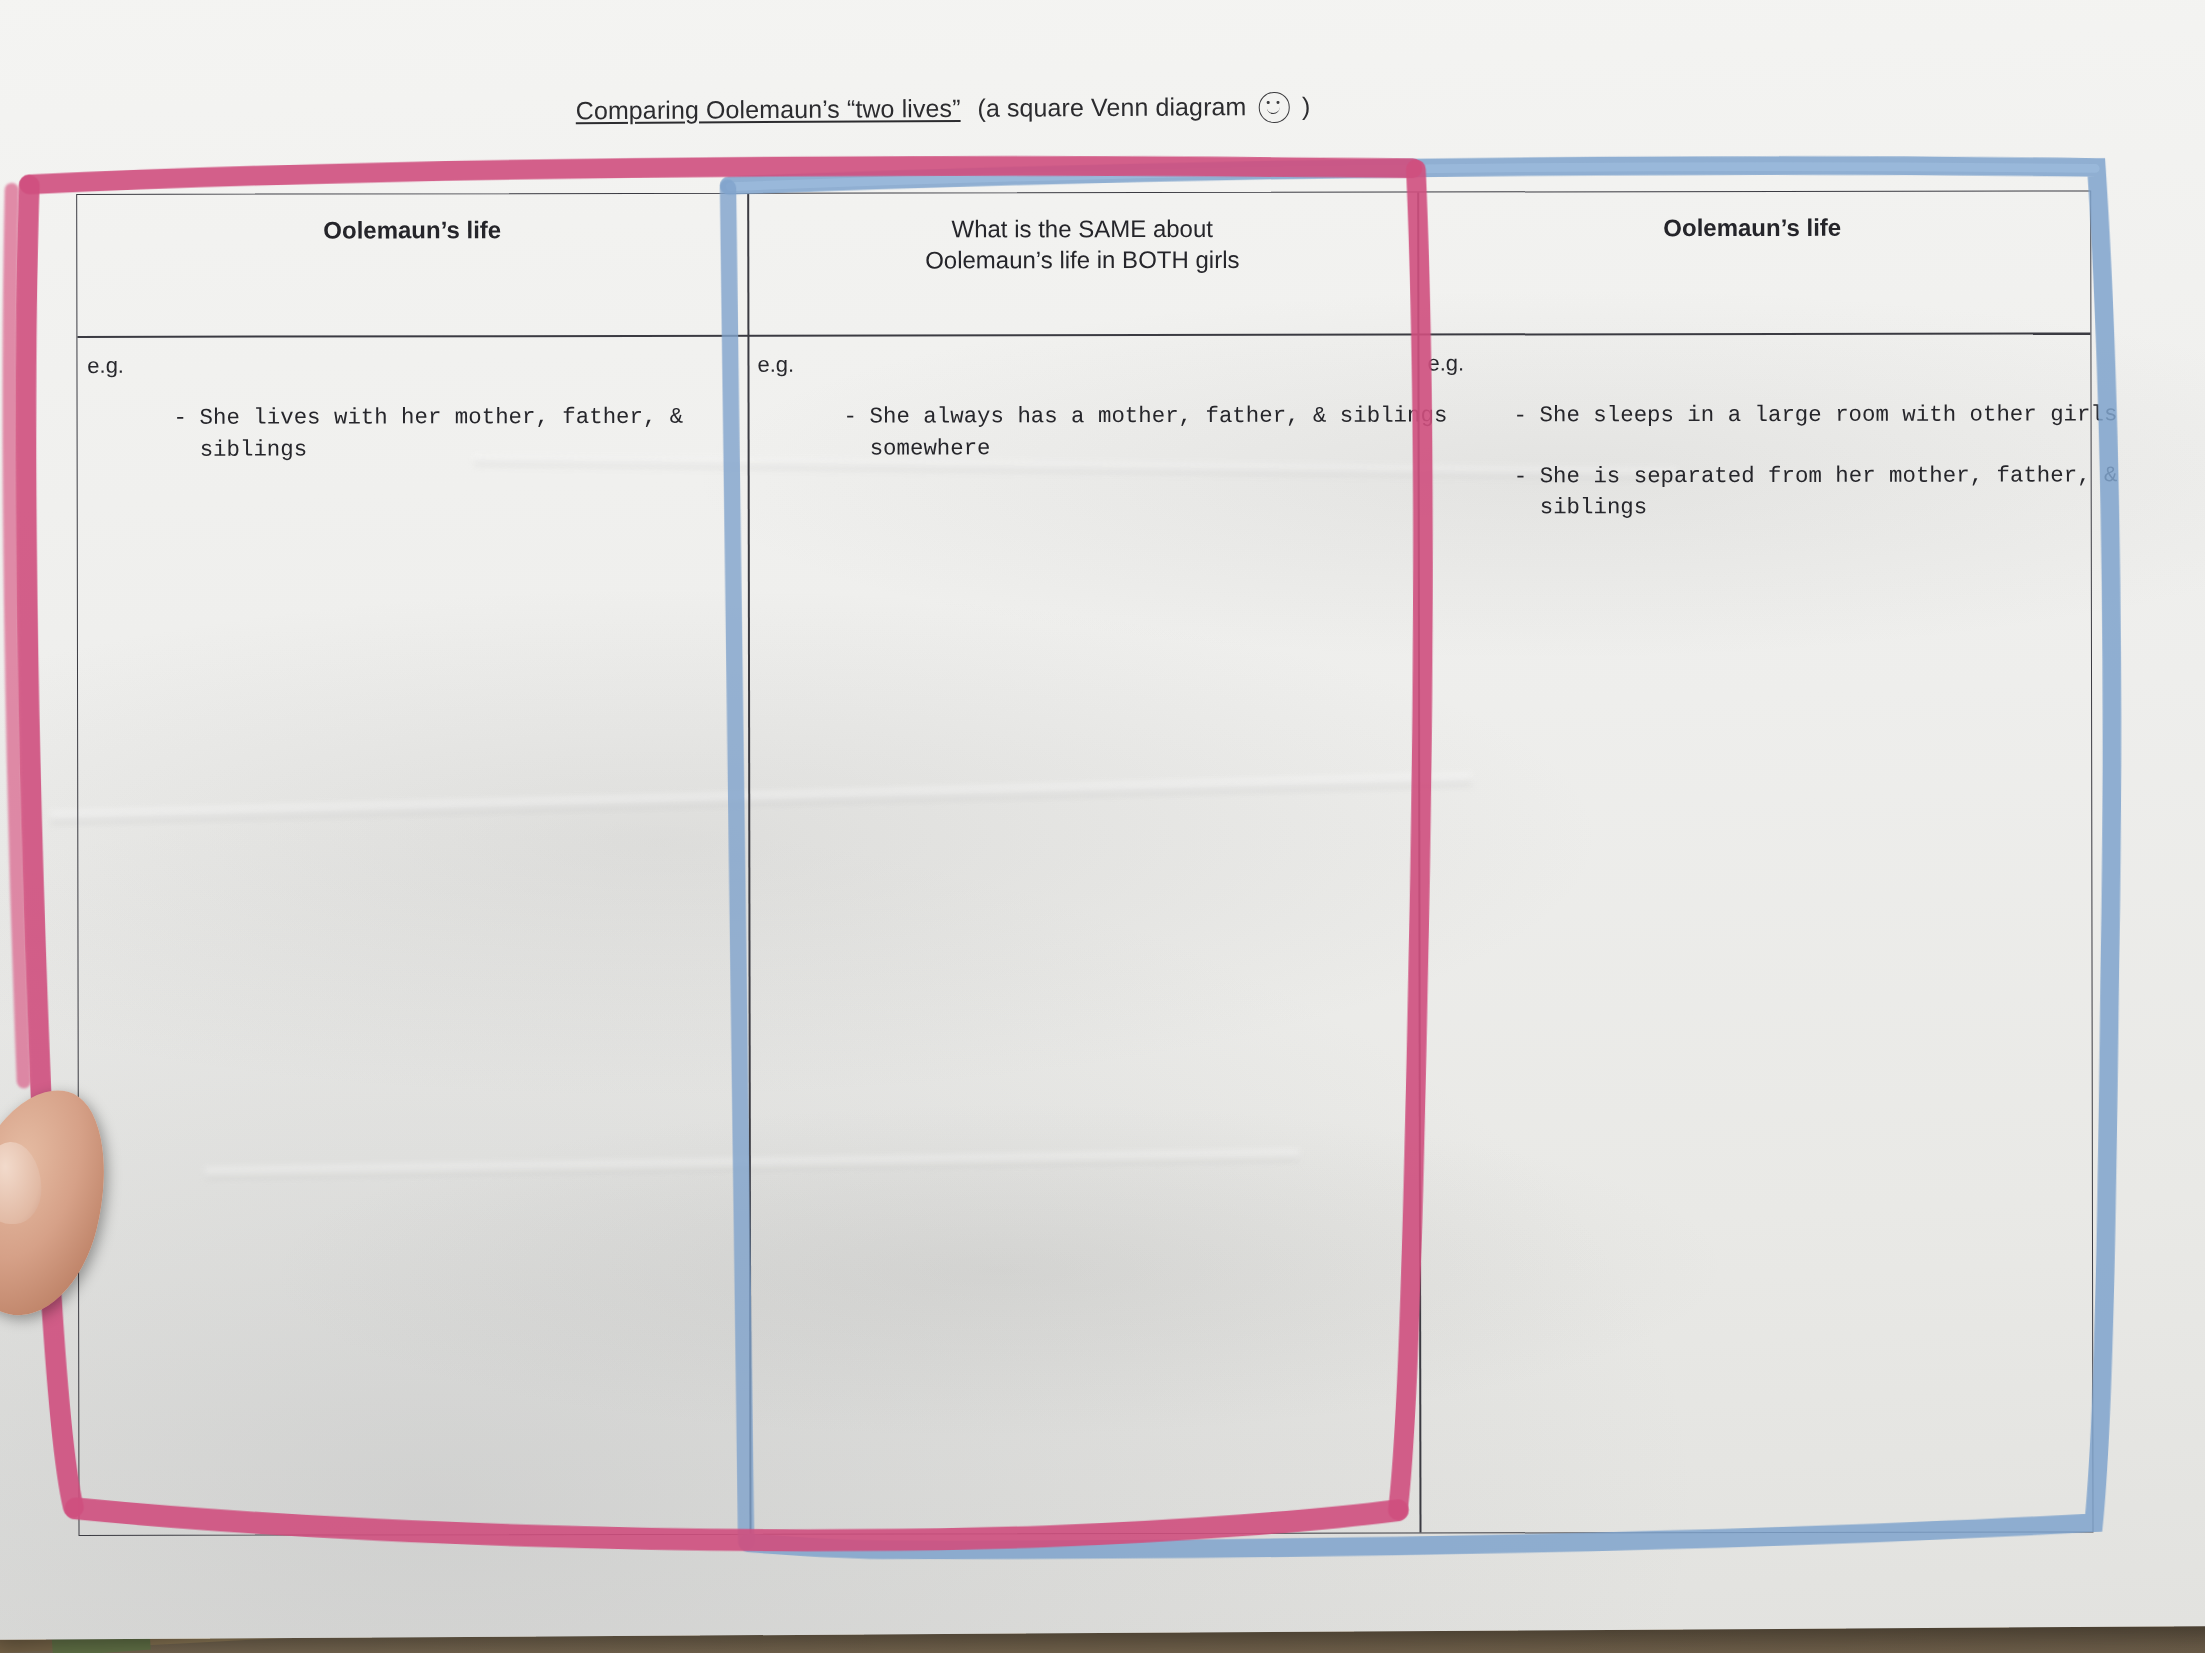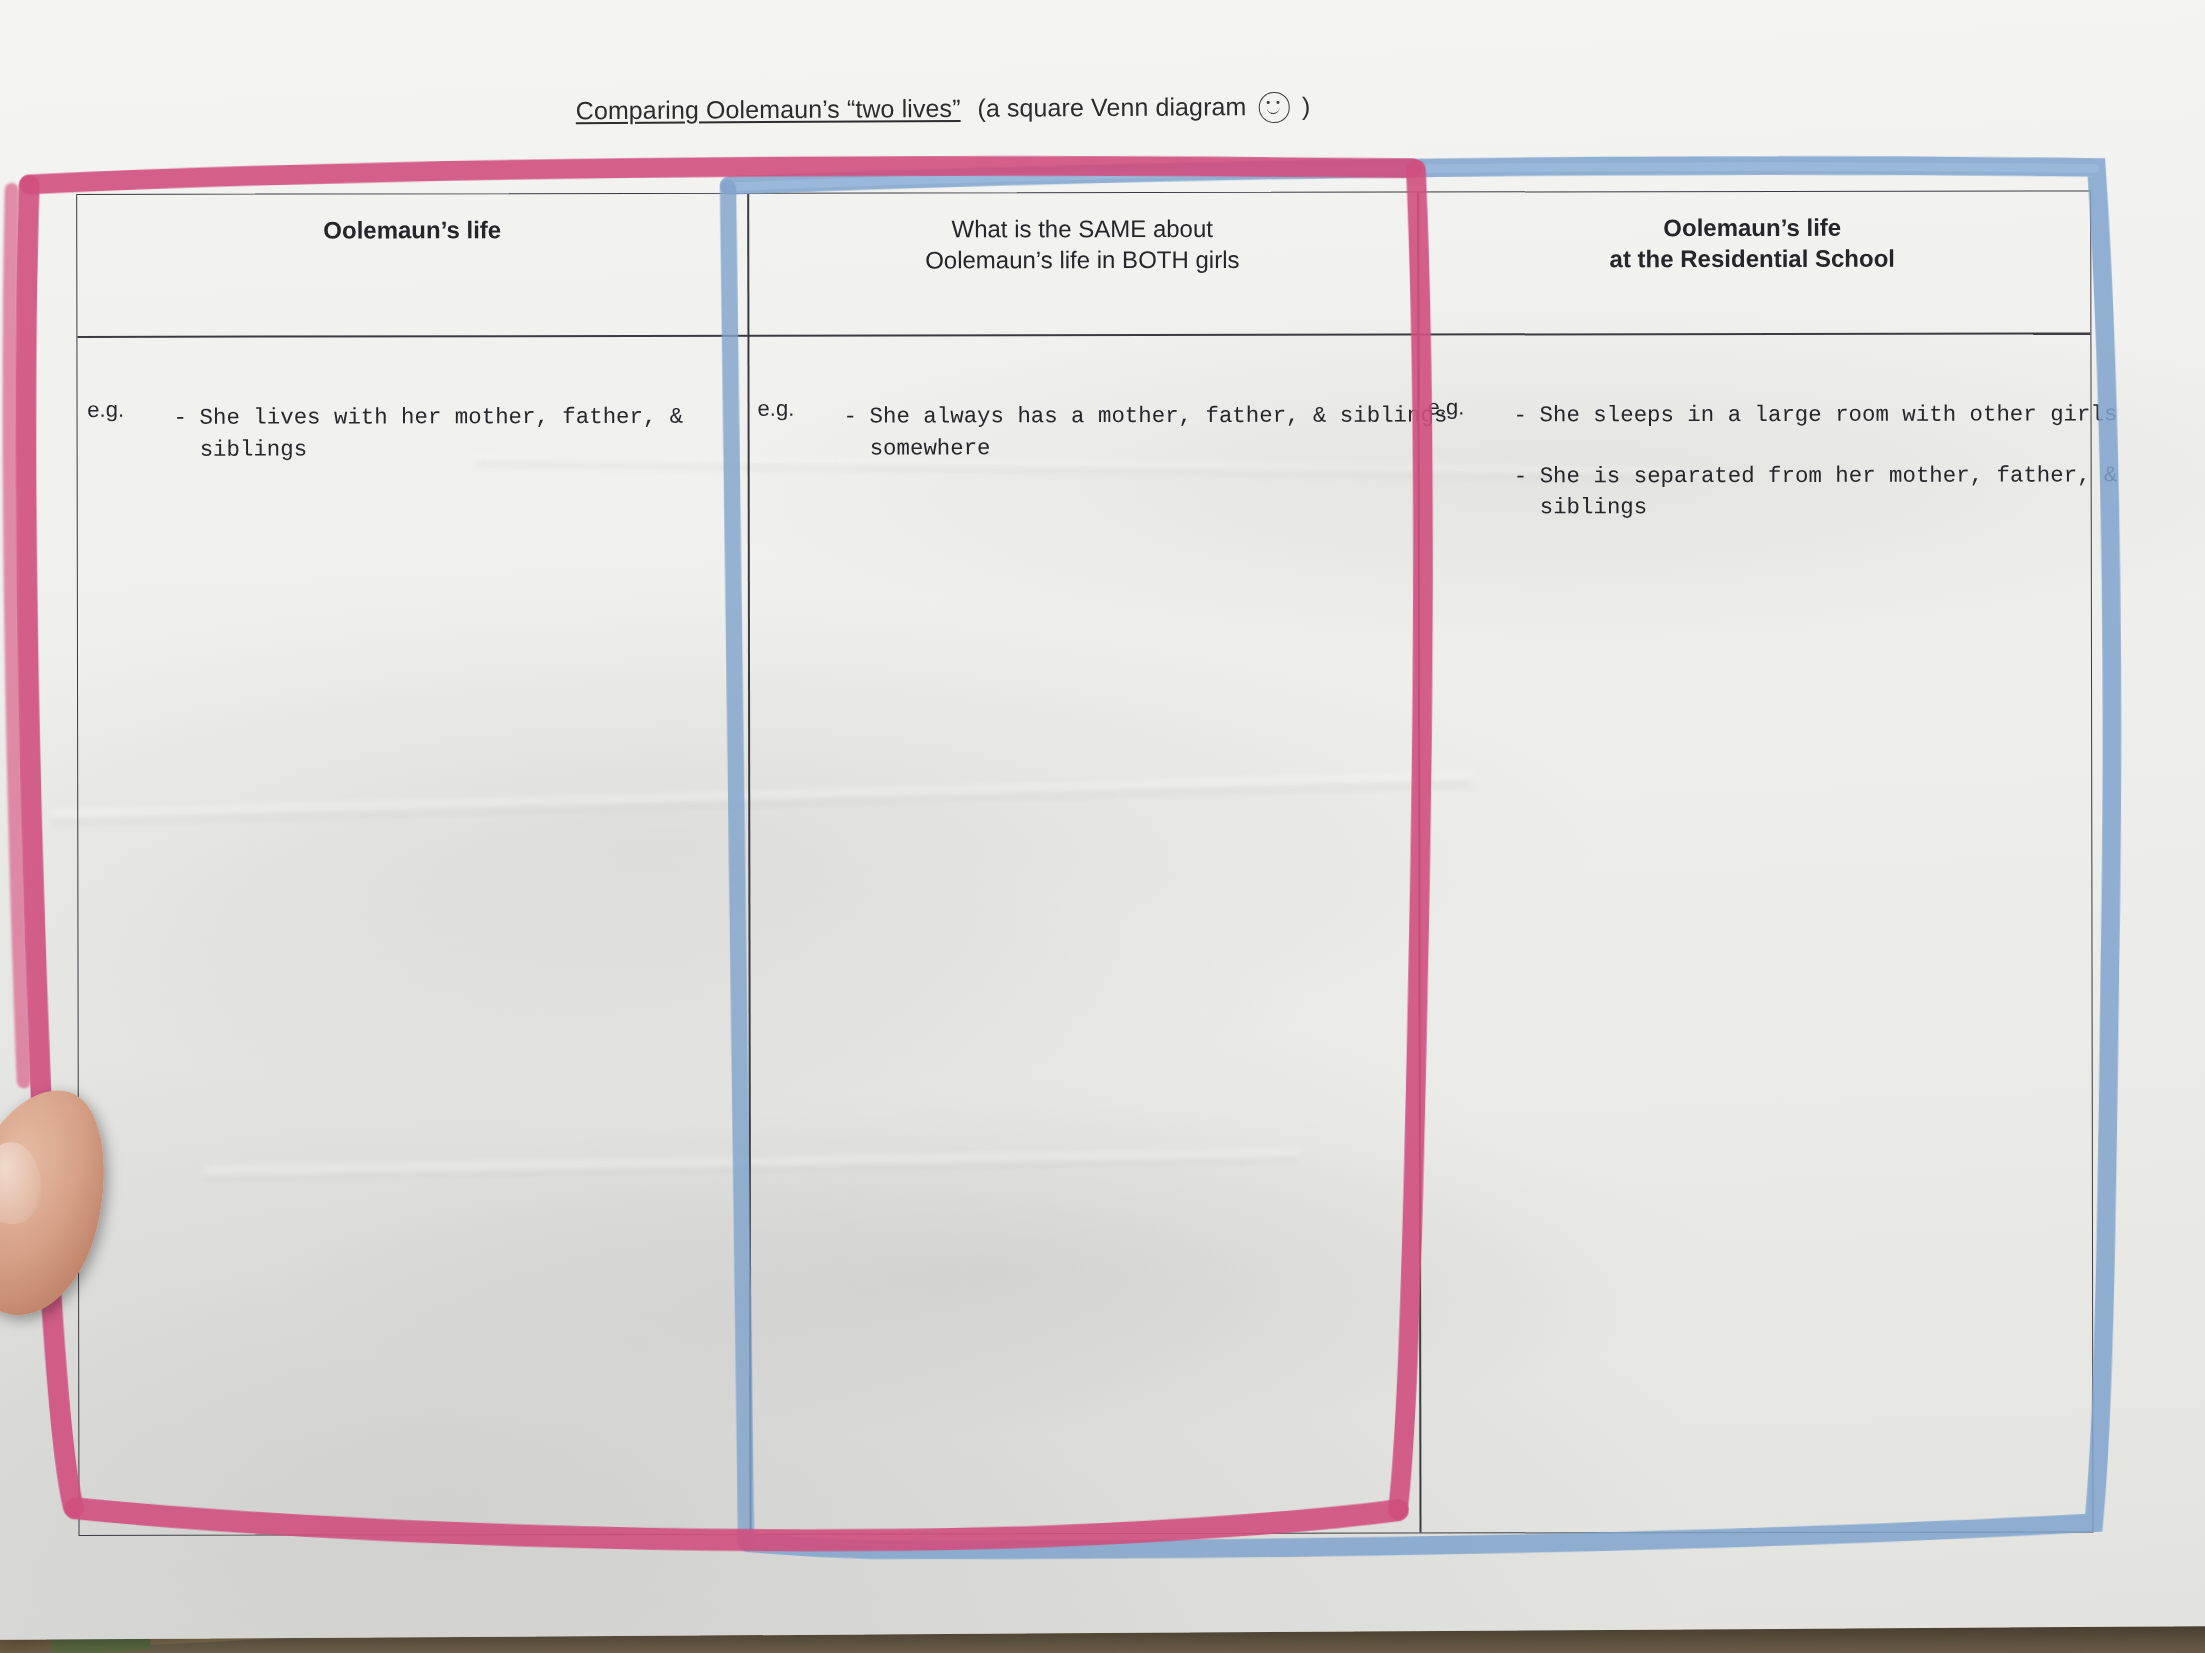--- a/index.html
+++ b/index.html
@@ -143,21 +143,20 @@
   }
   .col-head.bold { font-weight: bold; }
   #head-0 { left: 0; }
   #head-1 { left: 670px; }
   #head-2 { left: 1340px; }
 
   .eg {
     position: absolute;
     font-size: 22px;
     color: #27272c;
-    margin-top: 44px;
   }
   #eg-0 { left: 9.8px;   top: 158px; }
   #eg-1 { left: 680px; top: 158px; }
   #eg-2 { left: 1350px; top: 158px; }
 
   .bullets {
     position: absolute;
     width: 629px;
     font-size: 22.4px;
     line-height: 1.42;
@@ -236,21 +235,20 @@
 
       <div class="col-head bold" id="head-0">
         <div>Oolemaun’s life</div>
       </div>
       <div class="col-head" id="head-1">
         <div>What is the SAME about</div>
         <div>Oolemaun’s life in BOTH girls</div>
       </div>
       <div class="col-head bold" id="head-2">
         <div>Oolemaun’s life</div>
-        <div>at the Residential School</div>
       </div>
 
       <div class="eg" id="eg-0">e.g.</div>
       <div class="eg" id="eg-1">e.g.</div>
       <div class="eg" id="eg-2">e.g.</div>
 
       <ul class="bullets" id="bullets-0">
         <li>She lives with her mother, father, &amp; siblings</li>
       </ul>
       <ul class="bullets" id="bullets-1">

